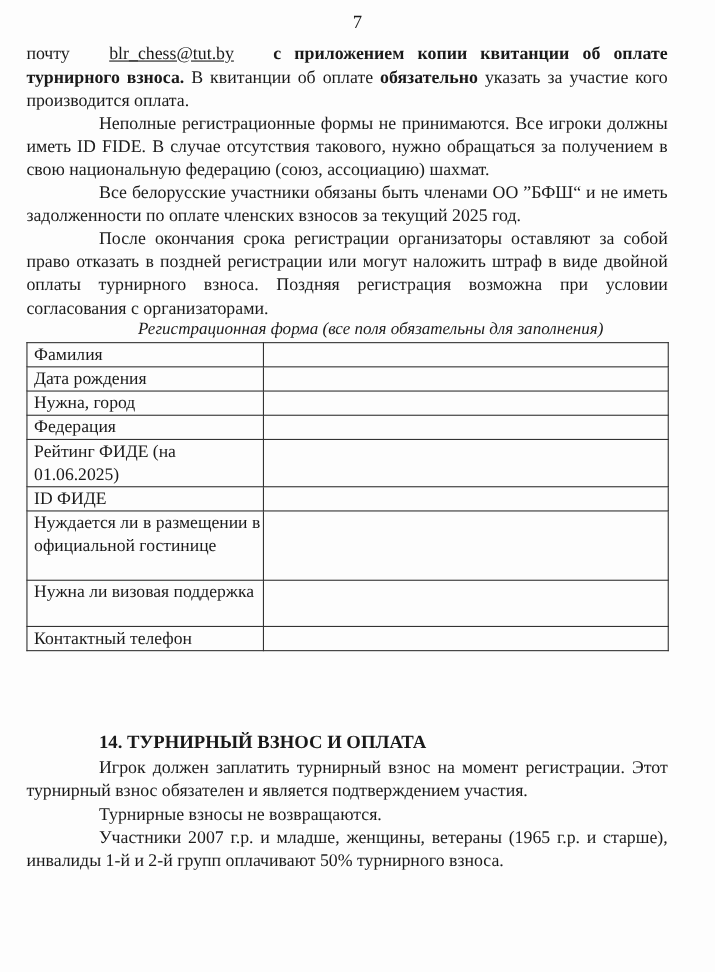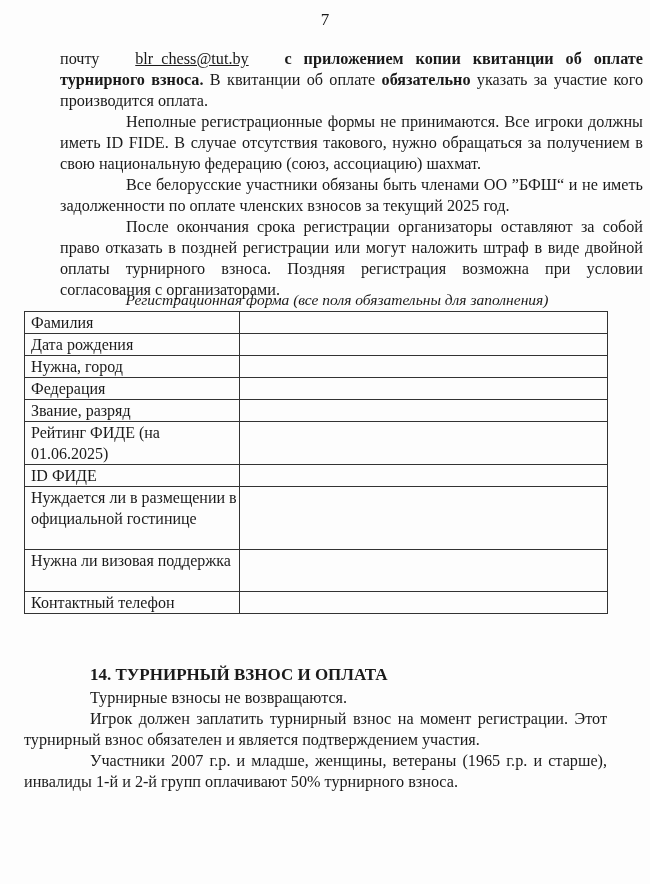--- a/index.html
+++ b/index.html
@@ -21,21 +21,21 @@
   }
   table.form td { border:1.3px solid #333; padding:0 0 0 6px; vertical-align:top; }
   table.form td.lbl { width:208px; }
   .h14 { position:absolute; left:90px; top:665px; font-weight:bold; font-size:17px; }
 </style>
 </head>
 <body>
 
 <div class="page-num">7</div>
 
-<div class="block" style="top:49px;margin-left:36px;">
+<div class="block" style="top:39px;">
   <p class="p">
     <span>почту</span>&nbsp;&nbsp;&nbsp;<span class="link">blr_chess@tut.by</span>&nbsp;&nbsp; <b>с приложением копии квитанции об оплате турнирного взноса.</b>
     <span>В квитанции об оплате</span>
     <b>обязательно</b>
     <span>указать за участие кого производится оплата.</span>
   </p>
   <p class="p ind">Неполные регистрационные формы не принимаются. Все игроки должны иметь ID FIDE. В случае отсутствия такового, нужно обращаться за получением в свою национальную федерацию (союз, ассоциацию) шахмат.</p>
   <p class="p ind">Все белорусские участники обязаны быть членами ОО ”БФШ“ и не иметь задолженности по оплате членских взносов за текущий 2025 год.</p>
   <p class="p ind">После окончания срока регистрации организаторы оставляют за собой право отказать в поздней регистрации или могут наложить штраф в виде двойной оплаты турнирного взноса. Поздняя регистрация возможна при условии согласования с организаторами.</p>
 </div>
@@ -53,24 +53,20 @@
         <td></td>
       </tr>
   <tr style="height:21px">
         <td class="lbl">Нужна, город</td>
         <td></td>
       </tr>
   <tr style="height:21px">
         <td class="lbl">Федерация</td>
         <td></td>
       </tr>
-  <tr style="height:21px">
-        <td class="lbl">Звание, разряд</td>
-        <td></td>
-      </tr>
   <tr style="height:42px">
         <td class="lbl">Рейтинг ФИДЕ (на 01.06.2025)</td>
         <td></td>
       </tr>
   <tr style="height:21px">
         <td class="lbl">ID ФИДЕ</td>
         <td></td>
       </tr>
   <tr style="height:63px">
         <td class="lbl">Нуждается ли в размещении в официальной гостинице</td>
@@ -83,16 +79,16 @@
   <tr style="height:21px">
         <td class="lbl">Контактный телефон</td>
         <td></td>
       </tr>
 </tbody>
   </table>
 
 <div class="h14">14. ТУРНИРНЫЙ ВЗНОС И ОПЛАТА</div>
 
 <div class="block" style="top:688px;">
+  <p class="p ind">Игрок должен заплатить турнирный взнос на момент регистрации. Этот турнирный взнос обязателен и является подтверждением участия.</p>
   <p class="p ind">Турнирные взносы не возвращаются.</p>
-  <p class="p ind">Игрок должен заплатить турнирный взнос на момент регистрации. Этот турнирный взнос обязателен и является подтверждением участия.</p>
   <p class="p ind">Участники 2007 г.р. и младше, женщины, ветераны (1965 г.р. и старше), инвалиды 1-й и 2-й групп оплачивают 50% турнирного взноса.</p>
 </div>
 
 </body></html>

